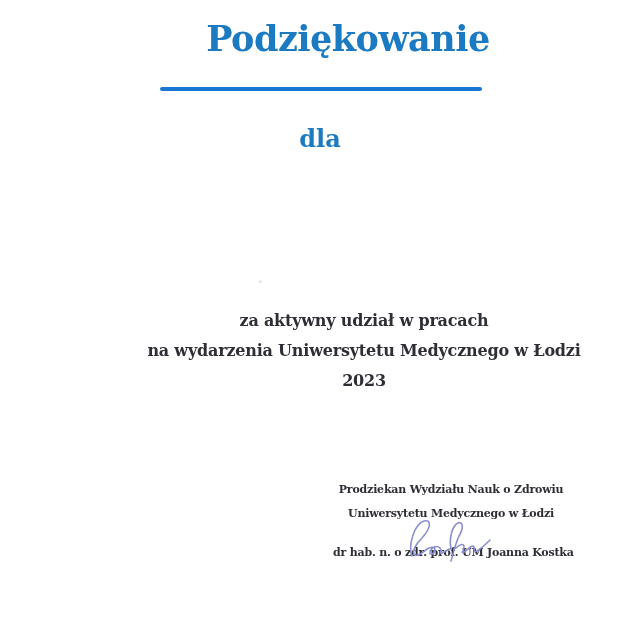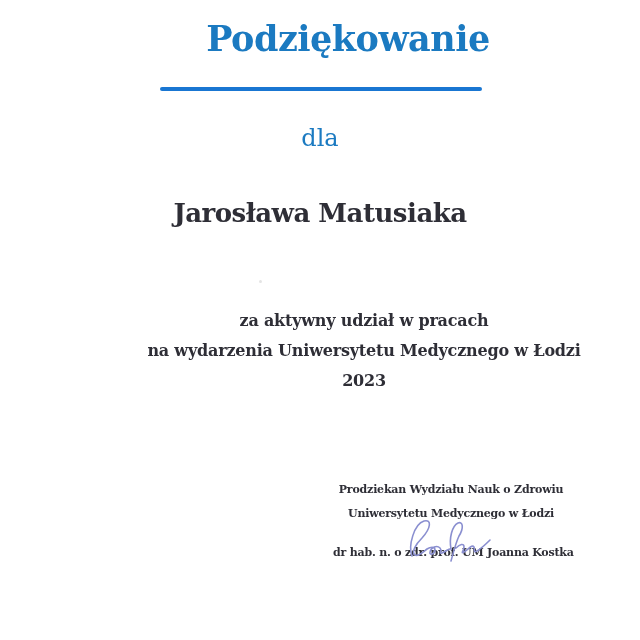--- a/index.html
+++ b/index.html
@@ -36,21 +36,21 @@
     background: #1976d2;
     border-radius: 2px;
   }
   .salutation {
     position: absolute;
     top: 124px;
     left: 0;
     width: 640px;
     text-align: center;
     font-size: 24px;
-    font-weight: normal;
+    font-weight: bold;
     color: #1b7ac1;
   }
   .recipient-name {
     position: absolute;
     top: 198px;
     left: 0;
     width: 640px;
     text-align: center;
     font-size: 26px;
     font-weight: bold;
@@ -109,21 +109,20 @@
 <body>
 
 <div class="page">
 
   <div class="certificate-title">Podziękowanie</div>
 
   <div class="title-divider"></div>
 
   <div class="salutation">dla</div>
 
-  <div class="recipient-name">Jarosława Matusiaka</div>
 
   <div class="scan-speck"></div>
 
   <div class="body-block">
     <div class="body-line">za aktywny udział w pracach</div>
     <div class="body-line">na wydarzenia Uniwersytetu Medycznego w Łodzi</div>
     <div class="body-line">2023</div>
   </div>
 
   <div class="signature-block">

